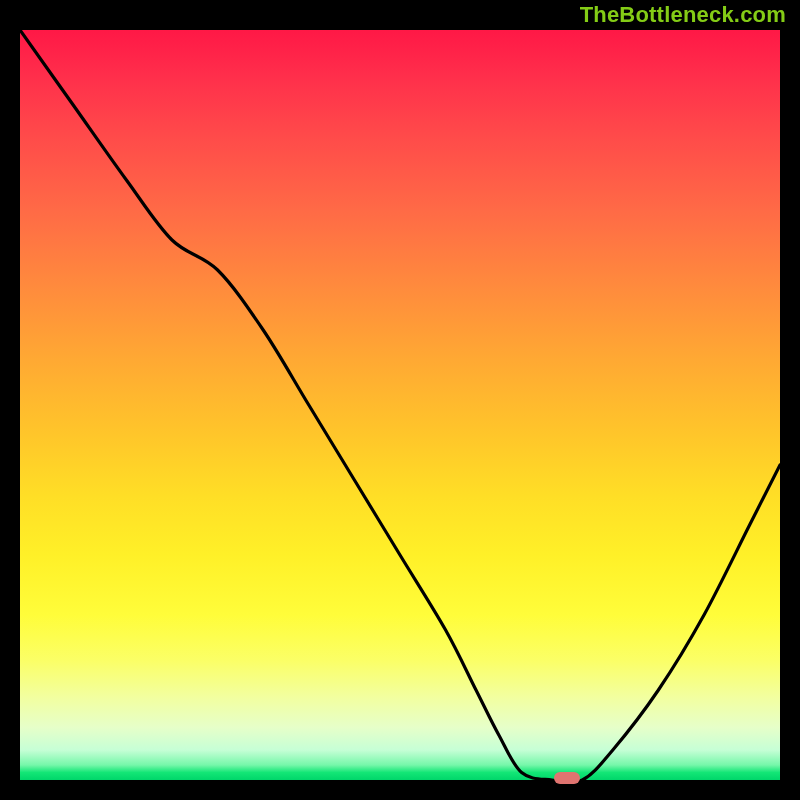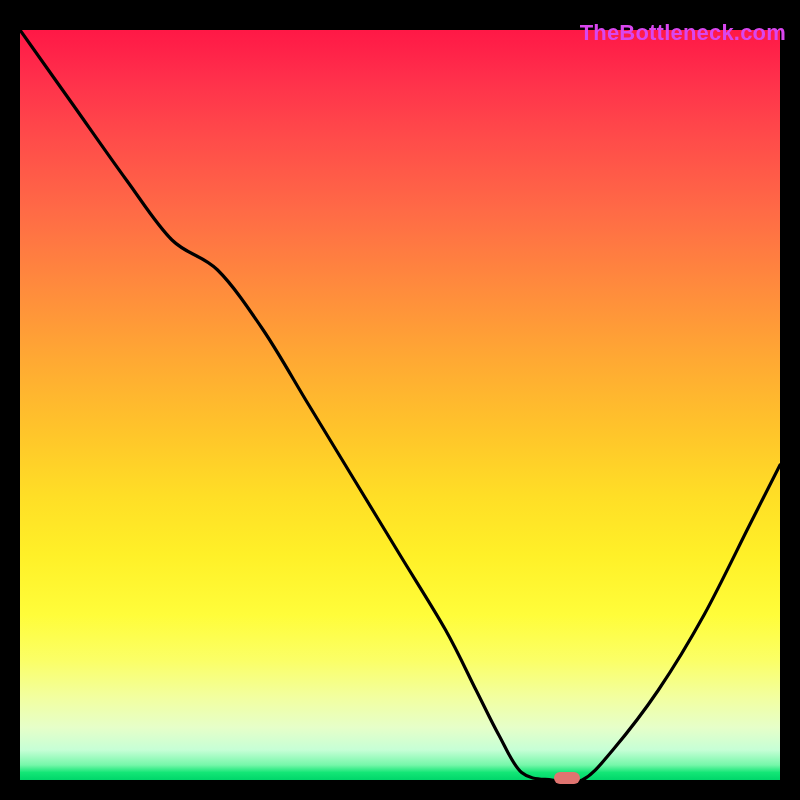--- a/index.html
+++ b/index.html
@@ -11,23 +11,23 @@
     overflow: hidden;
   }
   .container {
     position: relative;
     width: 800px;
     height: 800px;
     background: #000;
   }
   .watermark {
     position: absolute;
-    top: 20px;
+    top: 2px;
     right: 14px;
-    color: #d946ef;
+    color: #84cc16;
     font-family: Arial, Helvetica, sans-serif;
     font-size: 22px;
     font-weight: 600;
     letter-spacing: 0.2px;
     z-index: 10;
   }
   .plot-area {
     position: absolute;
     left: 20px;
     top: 30px;

